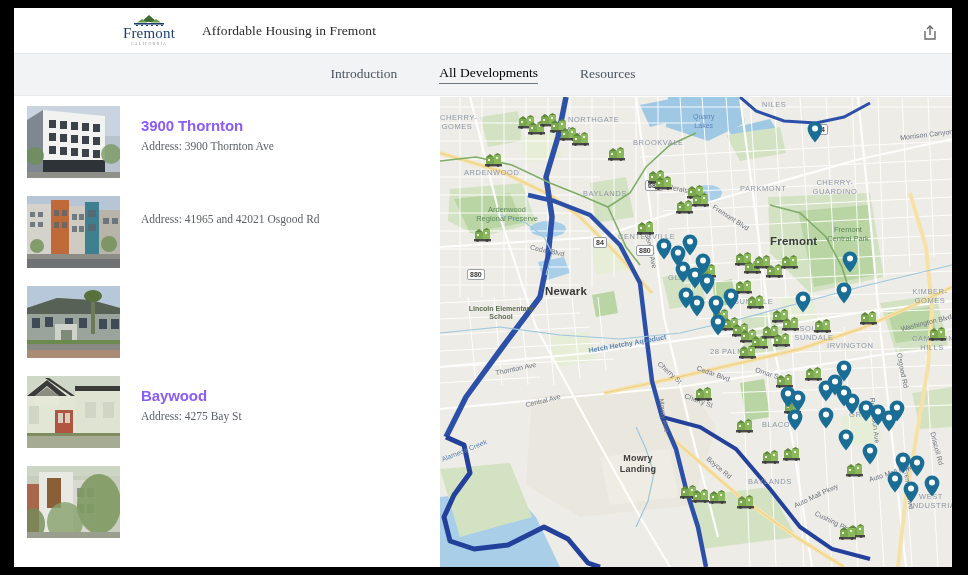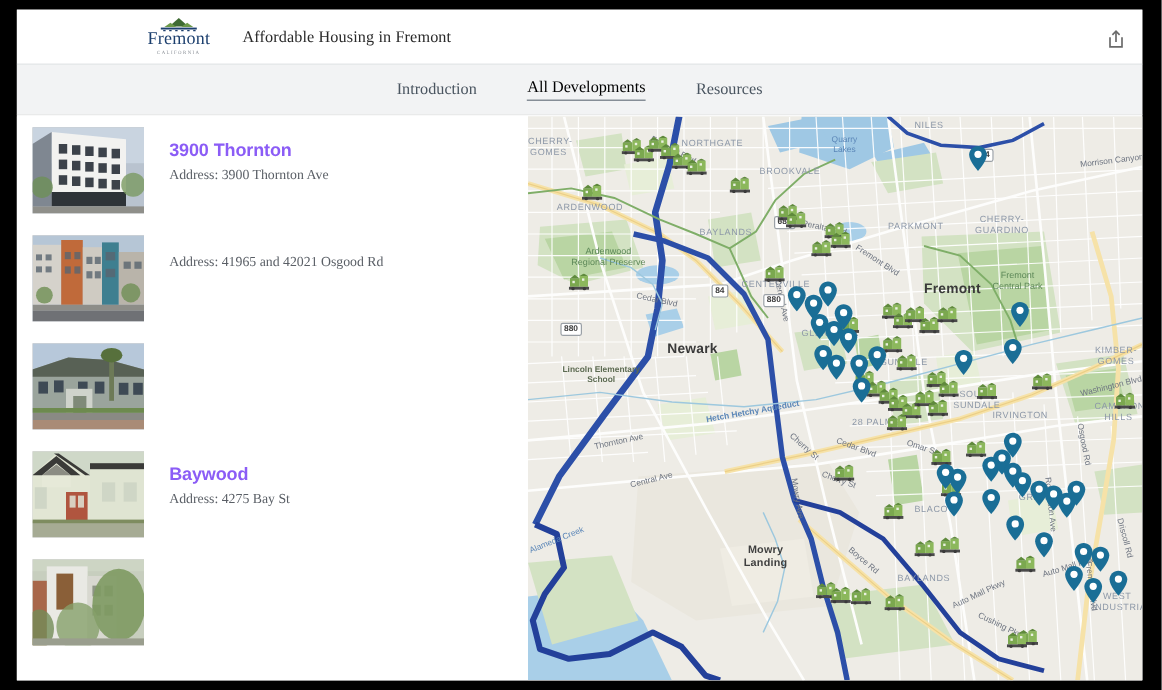--- a/index.html
+++ b/index.html
@@ -500,21 +500,21 @@
       <div class="maplabel lbl-hood" style="left:352px;top:227px;width:44px;white-space:normal;text-align:center;line-height:9px;">SOUTH SUNDALE</div>
       <div class="maplabel lbl-hood" style="left:387px;top:244px;">IRVINGTON</div>
       <div class="maplabel lbl-hood" style="left:270px;top:250px;">28 PALMS</div>
       <div class="maplabel lbl-hood" style="left:322px;top:323px;">BLACOW</div>
       <div class="maplabel lbl-hood" style="left:409px;top:313px;">GRIMMER</div>
       <div class="maplabel lbl-hood" style="left:308px;top:380px;">BAYLANDS</div>
       <div class="maplabel lbl-hood" style="left:472px;top:237px;width:40px;white-space:normal;text-align:center;line-height:9px;">CAMERON HILLS</div>
       <div class="maplabel lbl-hood" style="left:470px;top:395px;width:42px;white-space:normal;text-align:center;line-height:9px;">WEST INDUSTRIAL</div>
       <div class="maplabel lbl-hood" style="left:0px;top:16px;width:34px;white-space:normal;text-align:center;line-height:9px;">CHERRY-GOMES</div>
 
-      <div class="maplabel lbl-city" style="left:116px;top:188px;">Newark</div>
+      <div class="maplabel lbl-city" style="left:105px;top:188px;">Newark</div>
       <div class="maplabel lbl-city" style="left:330px;top:138px;">Fremont</div>
       <div class="maplabel lbl-town" style="left:168px;top:356px;width:60px;white-space:pre;">Mowry
 Landing</div>
 
       <div class="maplabel lbl-road" style="left:100px;top:25px;transform:rotate(28deg);">Fremont Blvd</div>
       <div class="maplabel lbl-road" style="left:228px;top:90px;transform:rotate(12deg);">Peralta Blvd</div>
       <div class="maplabel lbl-road" style="left:270px;top:117px;transform:rotate(33deg);">Fremont Blvd</div>
       <div class="maplabel lbl-road" style="left:90px;top:150px;transform:rotate(12deg);">Cedar Blvd</div>
       <div class="maplabel lbl-road" style="left:193px;top:150px;transform:rotate(78deg);">Central Ave</div>
       <div class="maplabel lbl-road" style="left:55px;top:268px;transform:rotate(-12deg);">Thornton Ave</div>

